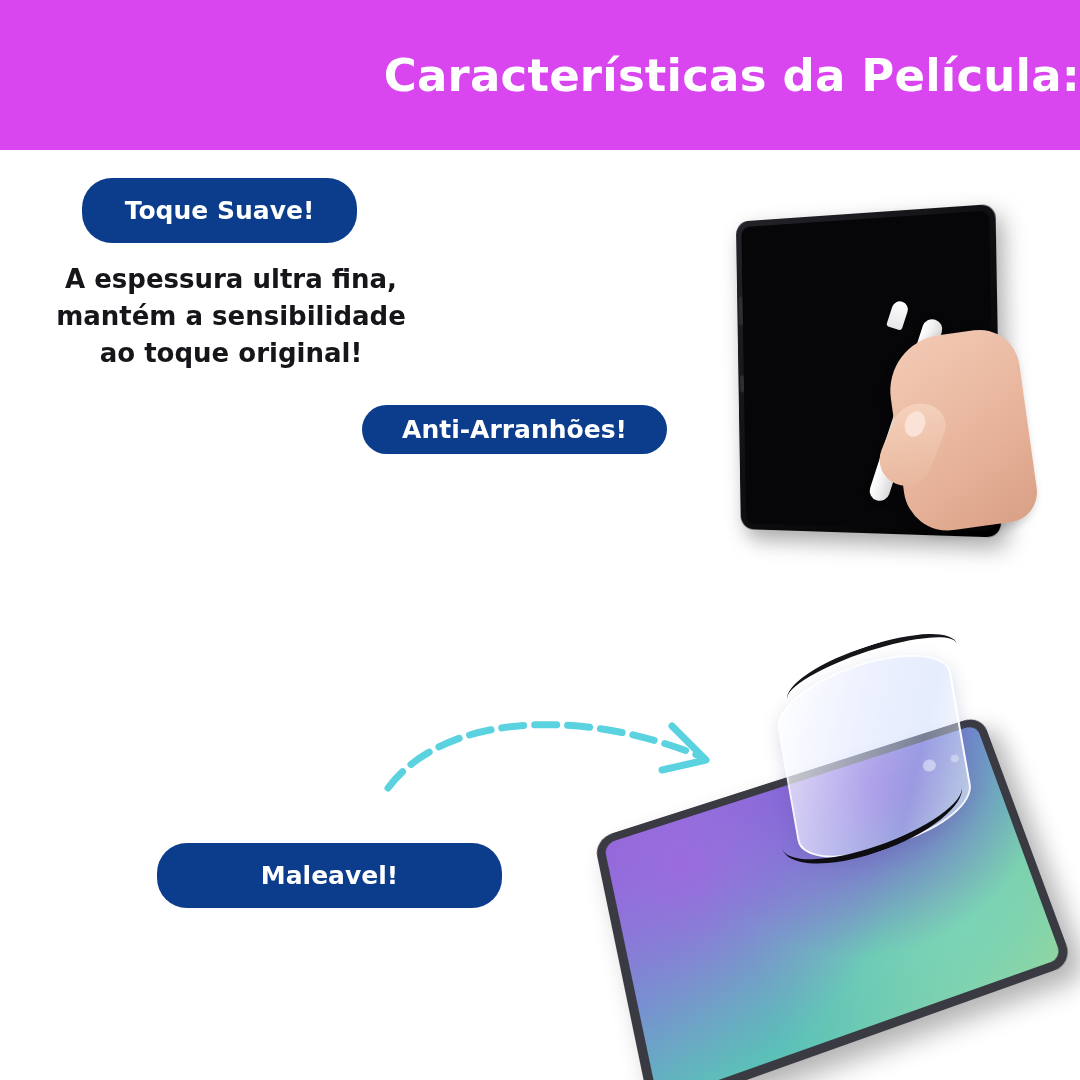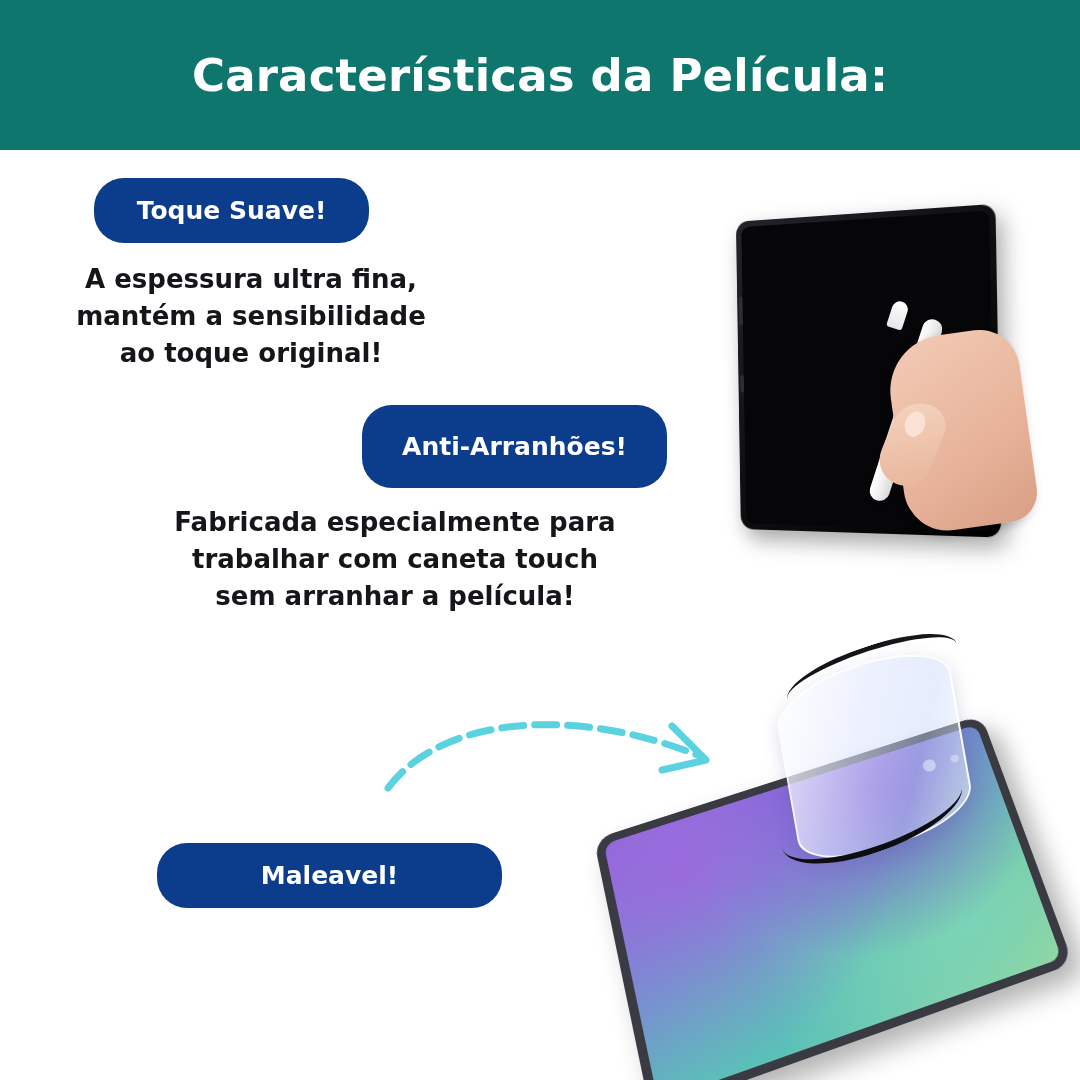--- a/index.html
+++ b/index.html
@@ -15,24 +15,24 @@
     position: relative;
   }
 
   
   .header {
     position: absolute;
     left: 0;
     top: 0;
     width: 1080px;
     height: 150px;
-    background: #0f766e;
+    background: #d946ef;
     display: flex;
     align-items: center;
-    justify-content: center;
+    justify-content: flex-end;
   }
   .header-title {
     color: #ffffff;
     font-size: 45px;
     font-weight: bold;
     letter-spacing: 0.2px;
     text-align: center;
   }
 
   
@@ -53,47 +53,47 @@
     color: #15151a;
     font-size: 26px;
     font-weight: bold;
     line-height: 1.42;
     white-space: pre-line;
   }
 
   
   #block-touch {
     position: absolute;
-    left: 16px;
+    left: 4px;
     top: 178px;
     width: 640px;
   }
   #pill-touch {
     margin-left: 78px;
     width: 275px;
     height: 65px;
   }
   #text-touch {
     margin-top: 18px;
     text-align: center;
     width: 440px;
-    margin-left: 15px;
+    margin-left: 7px;
   }
 
   
   #block-scratch {
     position: absolute;
     left: 0;
     top: 405px;
     width: 790px;
   }
   #pill-scratch {
     margin-left: 362px;
     width: 305px;
-    height: 83px;
+    height: 49px;
   }
   #text-scratch {
     margin-top: 16px;
     text-align: center;
     width: 790px;
   }
 
   
   #block-flex {
     position: absolute;
@@ -297,23 +297,20 @@
 
 <div id="block-touch">
   <div class="pill" id="pill-touch">Toque Suave!</div>
   <div class="body-text" id="text-touch">A espessura ultra fina,
 mantém a sensibilidade
 ao toque original!</div>
 </div>
 
 <div id="block-scratch">
   <div class="pill" id="pill-scratch">Anti-Arranhões!</div>
-  <div class="body-text" id="text-scratch">Fabricada especialmente para
-trabalhar com caneta touch
-sem arranhar a película!</div>
 </div>
 
 <div id="block-flex">
   <div class="pill" id="pill-flex">Maleavel!</div>
 </div>
 
 <div id="tablet-dark-wrap">
   <div id="tablet-dark">
     <div id="tablet-dark-screen"></div>
     <div class="dark-btn" id="dark-btn-1"></div>

